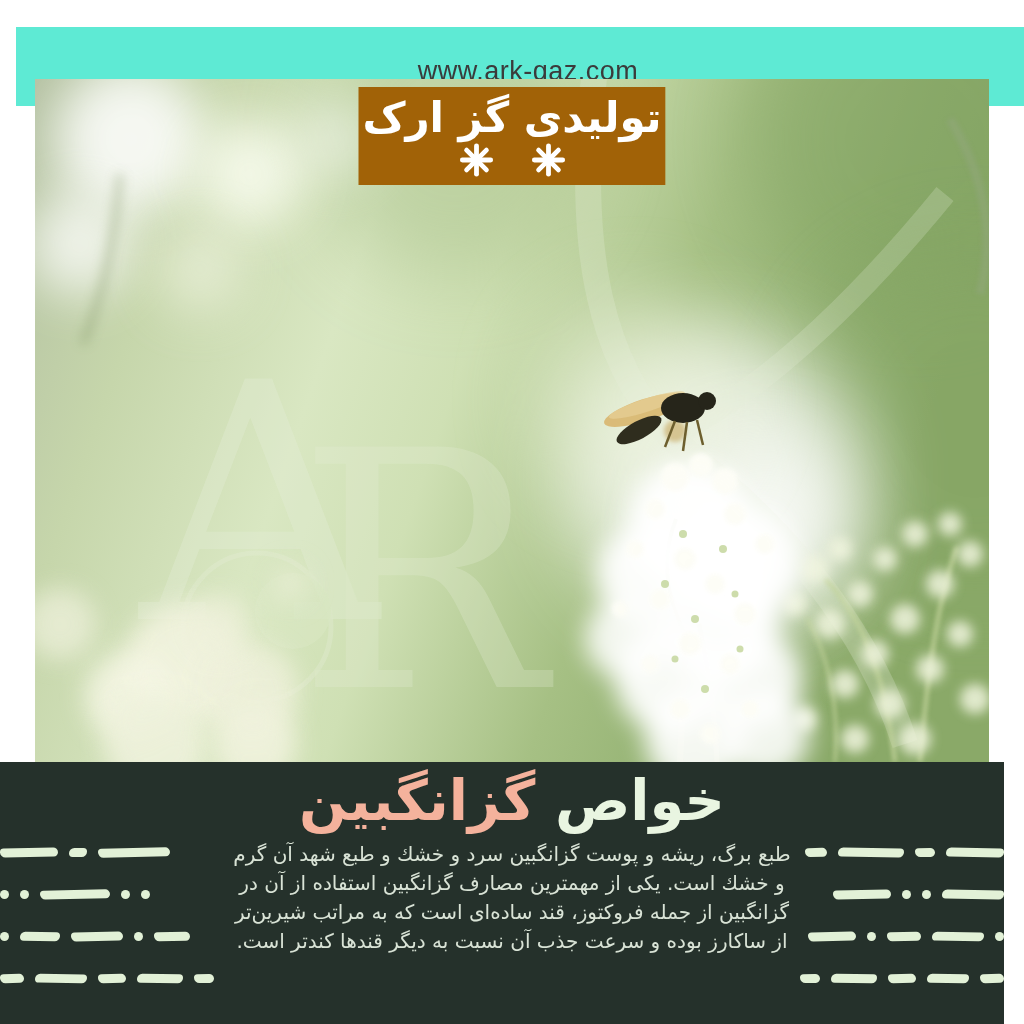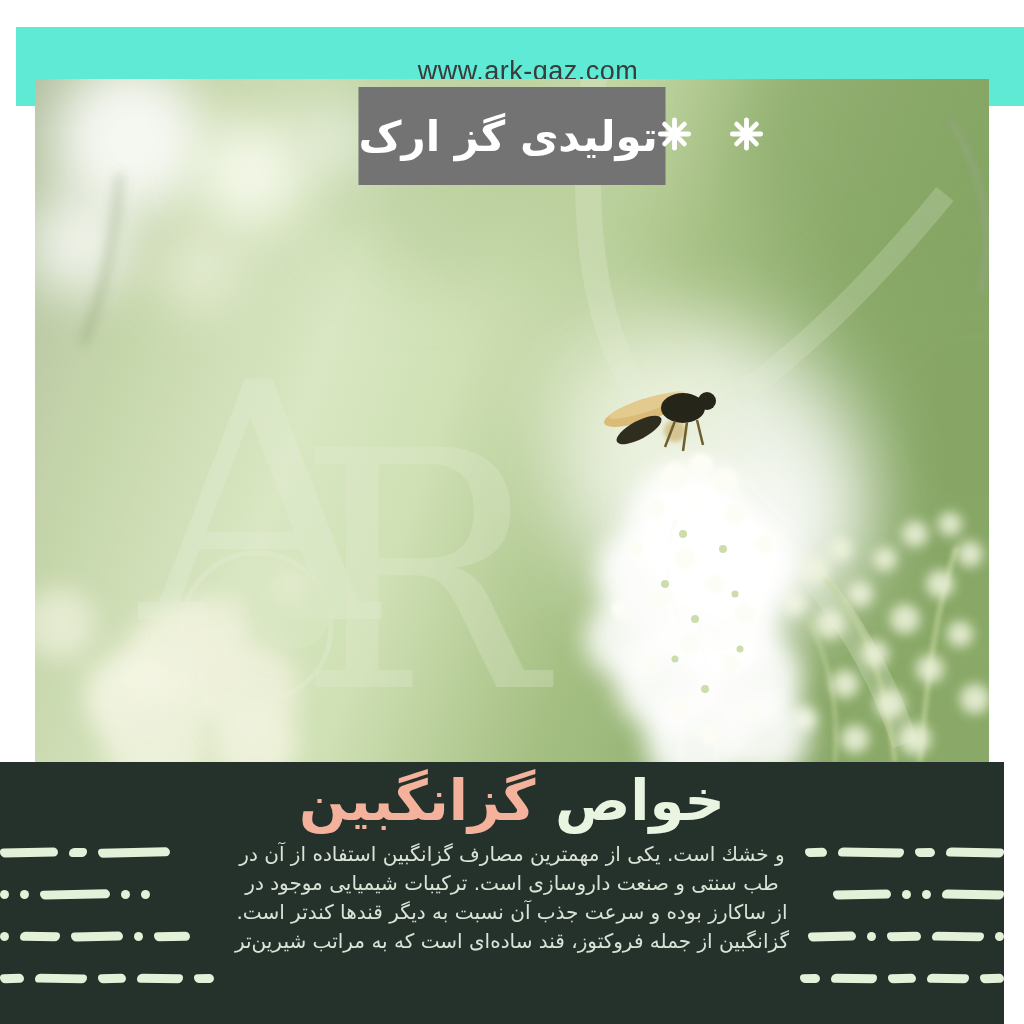--- a/index.html
+++ b/index.html
@@ -11,21 +11,21 @@
              display:flex;align-items:center;justify-content:center;margin-top:27px;}
   .site-url{font-family:"Liberation Sans","DejaVu Sans",sans-serif;font-size:27px;color:#3b3b3b;
             letter-spacing:.5px;padding-top:10px;}
 
   
   .photo{position:absolute;left:35px;top:79px;width:954px;height:683px;overflow:hidden;}
   .photo svg{display:block;}
 
   
   .banner{position:absolute;left:50%;transform:translateX(-50%);top:8px;width:307px;height:98px;
-          background:#737373;display:flex;flex-direction:row;align-items:center;justify-content:flex-start;}
+          background:#a16207;display:flex;flex-direction:column;align-items:center;justify-content:flex-start;}
   .banner-title{color:#ffffff;font-size:42px;font-weight:bold;line-height:58px;margin-top:2px;white-space:nowrap;}
   .banner-stars{display:flex;gap:38px;margin-top:-4px;}
   .star{width:34px;height:34px;display:block;}
 
   
   .panel{position:absolute;left:0;top:762px;width:1004px;height:262px;background:#25312b;overflow:hidden;}
   .panel-content{position:absolute;left:0;top:0;width:1024px;text-align:center;}
   .post-title{margin:6px 0 0 0;font-size:56px;font-weight:bold;line-height:66px;white-space:nowrap;}
   .t-mint{color:#e9f5e1;}
   .t-peach{color:#f4b29c;}
@@ -293,21 +293,21 @@
           <span class="dash" style="width: 46px;"></span>
           <span class="dash" style="width: 28px;"></span>
           <span class="dash" style="width: 42px;"></span>
           <span class="dash" style="width: 24px;"></span>
         </div>
       </div>
 
     <div class="panel-content">
       <h1 class="post-title" dir="rtl"><span class="t-mint">خواص</span> <span class="t-peach">گزانگبین</span></h1>
       <div class="body-text" dir="rtl">
+        <div>طبع برگ، ریشه و پوست گزانگبین سرد و خشك و طبع شهد آن گرم</div>
         <div>و خشك است. یكی از مهمترین مصارف گزانگبین استفاده از آن در</div>
-        <div>طب سنتی و صنعت داروسازی است. ترکیبات شیمیایی موجود در</div>
+        <div>گزانگبین از جمله فروکتوز، قند ساده‌ای است که به مراتب شیرین‌تر</div>
         <div>از ساکارز بوده و سرعت جذب آن نسبت به دیگر قندها کندتر است.</div>
-        <div>گزانگبین از جمله فروکتوز، قند ساده‌ای است که به مراتب شیرین‌تر</div>
       </div>
     </div>
   </div>
 
 </div>
 
 </body></html>

